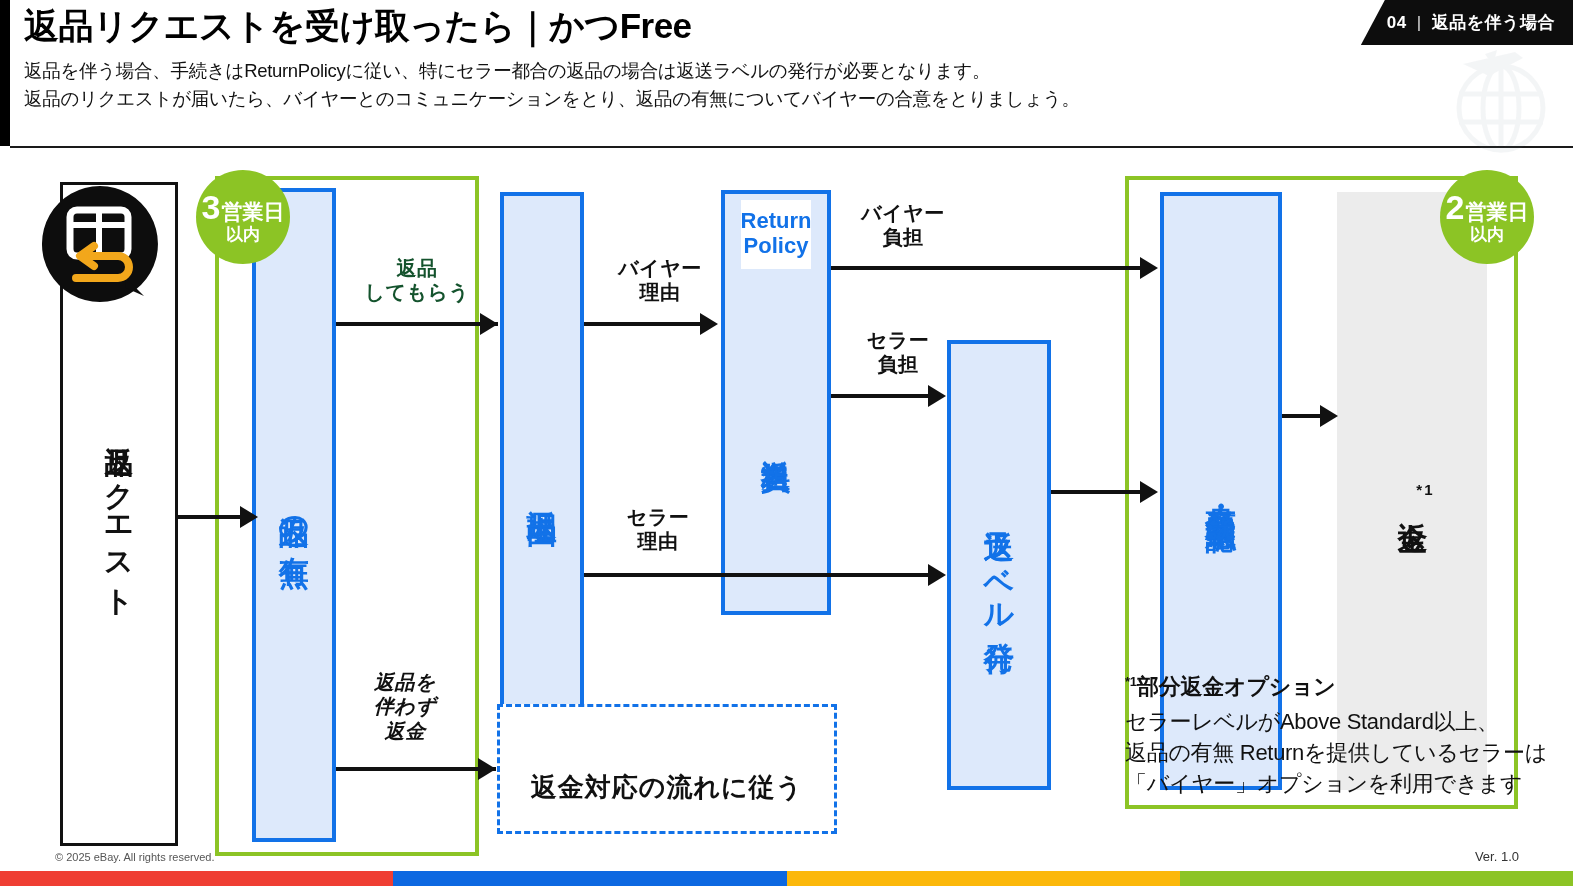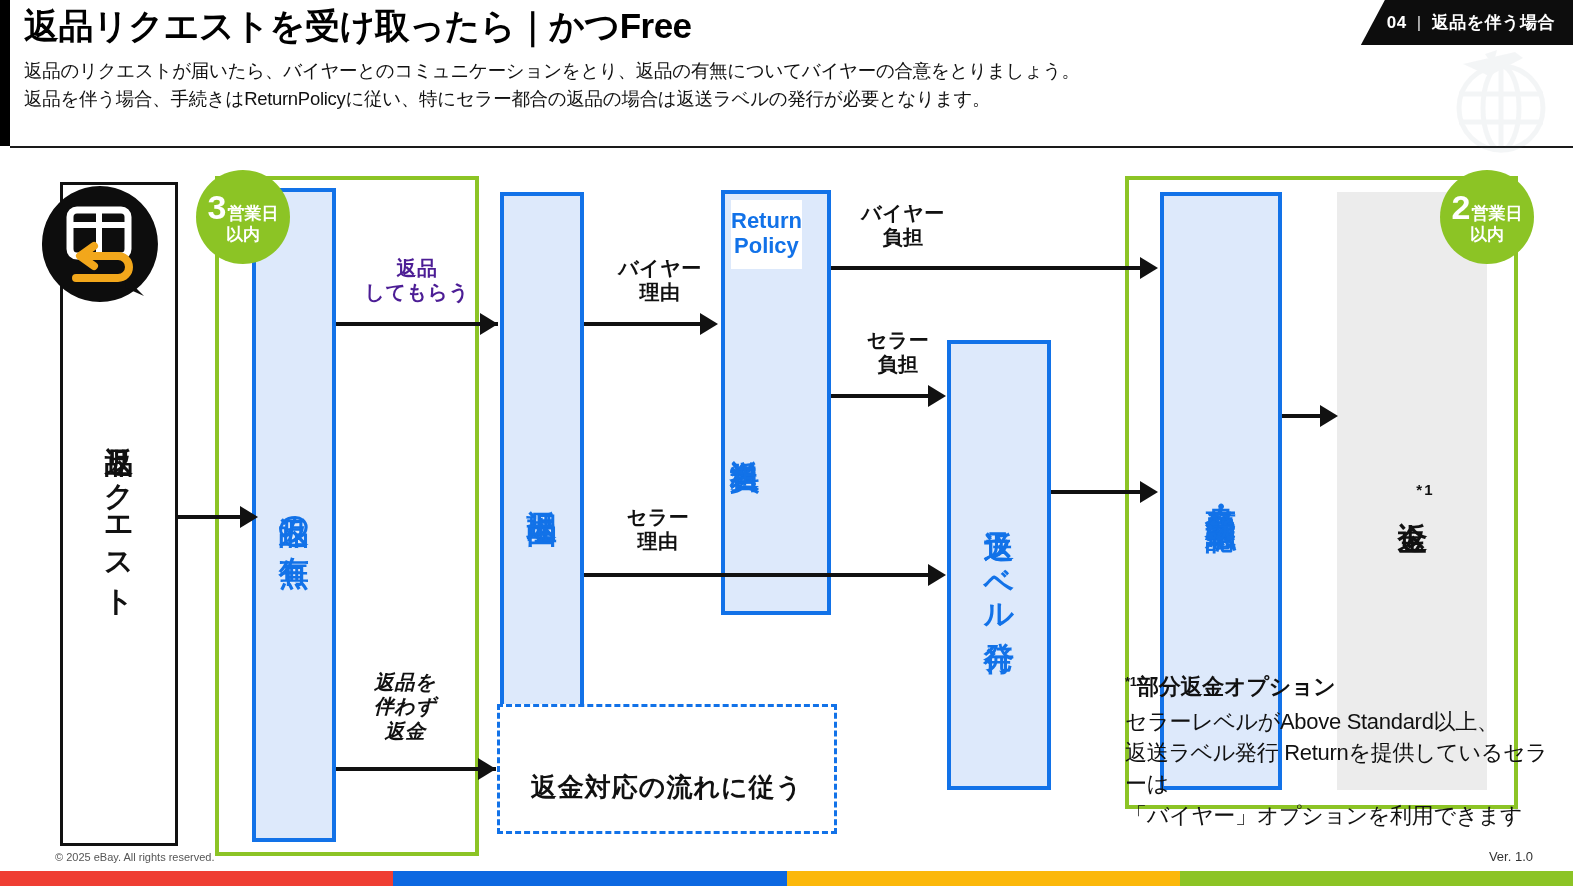--- a/index.html
+++ b/index.html
@@ -89,21 +89,21 @@
 
   .n-return-exist{left:252px;top:42px;width:84px;height:654px;}
   .n-return-reason{left:500px;top:46px;width:84px;height:596px;}
   .n-label-issue{left:947px;top:194px;width:104px;height:450px;}
   .n-receive{left:1160px;top:46px;width:122px;height:598px;}
 
   
   .n-policy{
     position:absolute;left:721px;top:44px;width:110px;height:425px;
     border:4px solid #1272e8;background:#dde9fb;box-sizing:border-box;
-    display:flex;flex-direction:column;align-items:flex-start;
+    display:flex;flex-direction:column;align-items:center;
   }
   .policy-head{
     background:#fff;margin:6px 6px 0 6px;padding:8px 0 10px 0;
     text-align:center;color:#1272e8;font-weight:bold;font-size:22px;
     line-height:1.15;
   }
   .policy-body{
     flex:1;display:flex;align-items:center;justify-content:center;
   }
   .policy-body .vtext{
@@ -140,31 +140,31 @@
 
   
   .day-badge{
     position:absolute;width:94px;height:94px;border-radius:50%;
     background:#8cc425;color:#fff;z-index:6;
     display:flex;flex-direction:column;align-items:center;justify-content:center;
     line-height:1.05;
   }
   .day-badge .row1{display:flex;align-items:baseline;}
   .day-badge .num{font-size:34px;font-weight:bold;}
-  .day-badge .unit{font-size:17px;font-weight:bold;margin-left:1px;}
+  .day-badge .unit{font-size:21px;font-weight:bold;margin-left:1px;}
   .day-badge .row2{font-size:17px;font-weight:bold;margin-top:1px;}
   .db-left{left:196px;top:24px;}
   .db-right{left:1440px;top:24px;}
 
   
   .elabel{
     position:absolute;font-size:20px;font-weight:bold;color:#111;
     text-align:center;line-height:1.22;letter-spacing:.5px;white-space:nowrap;
   }
-  .elabel.blue{color:#4c1d95;}
+  .elabel.blue{color:#14532d;}
 
   
   .line-h{position:absolute;height:4px;background:#111;}
   .arrow-head{
     position:absolute;width:0;height:0;
     border-top:11px solid transparent;border-bottom:11px solid transparent;
     border-left:18px solid #111;
   }
 
   
@@ -175,39 +175,39 @@
   .footnote .fn-title sup{font-size:13px;}
   .footnote .fn-body{
     margin-top:4px;font-size:22px;color:#111;line-height:1.42;letter-spacing:-.3px;
   }
 
   
   .copyright{
     position:absolute;left:55px;top:851px;font-size:11px;color:#555;
   }
   .version{
-    position:absolute;right:40px;top:849px;font-size:13px;color:#333;
+    position:absolute;right:54px;top:849px;font-size:13px;color:#333;
   }
   .colorbar{
     position:absolute;left:0;bottom:0;width:1573px;height:15px;display:flex;
   }
   .colorbar i{display:block;height:100%;flex:1;}
 </style>
 </head>
 <body>
 
 <div class="slide">
 
   <div class="left-black-bar"></div>
 
   <div class="header">
     <div class="title">返品リクエストを受け取ったら｜かつFree</div>
     <div class="subtitle">
+      <div>返品を伴う場合、手続きはReturnPolicyに従い、特にセラー都合の返品の場合は返送ラベルの発行が必要となります。</div>
       <div>返品のリクエストが届いたら、バイヤーとのコミュニケーションをとり、返品の有無についてバイヤーの合意をとりましょう。</div>
-      <div>返品を伴う場合、手続きはReturnPolicyに従い、特にセラー都合の返品の場合は返送ラベルの発行が必要となります。</div>
     </div>
   </div>
 
   <div class="header-rule"></div>
 
   <div class="section-tag">
     <span>04</span>
     <span class="sep">|</span>
     <span>返品を伴う場合</span>
   </div>
@@ -346,21 +346,21 @@
     <div class="arrow-head" style="left:1320px;top:259px;"></div>
 
   </div>
 
   <div class="footnote">
     <div class="fn-title">
       <sup>*1</sup><span>部分返金オプション</span>
     </div>
     <div class="fn-body">
       <div>セラーレベルがAbove Standard以上、</div>
-      <div>返送ラベル発行 Returnを提供しているセラーは</div>
+      <div>返品の有無 Returnを提供しているセラーは</div>
       <div>「バイヤー」オプションを利用できます</div>
     </div>
   </div>
 
   <div class="copyright">© 2025 eBay. All rights reserved.</div>
   <div class="version">Ver. 1.0</div>
   <div class="colorbar">
     <i style="background: rgb(239, 62, 51);"></i>
     <i style="background: rgb(13, 104, 225);"></i>
     <i style="background: rgb(252, 184, 11);"></i>

